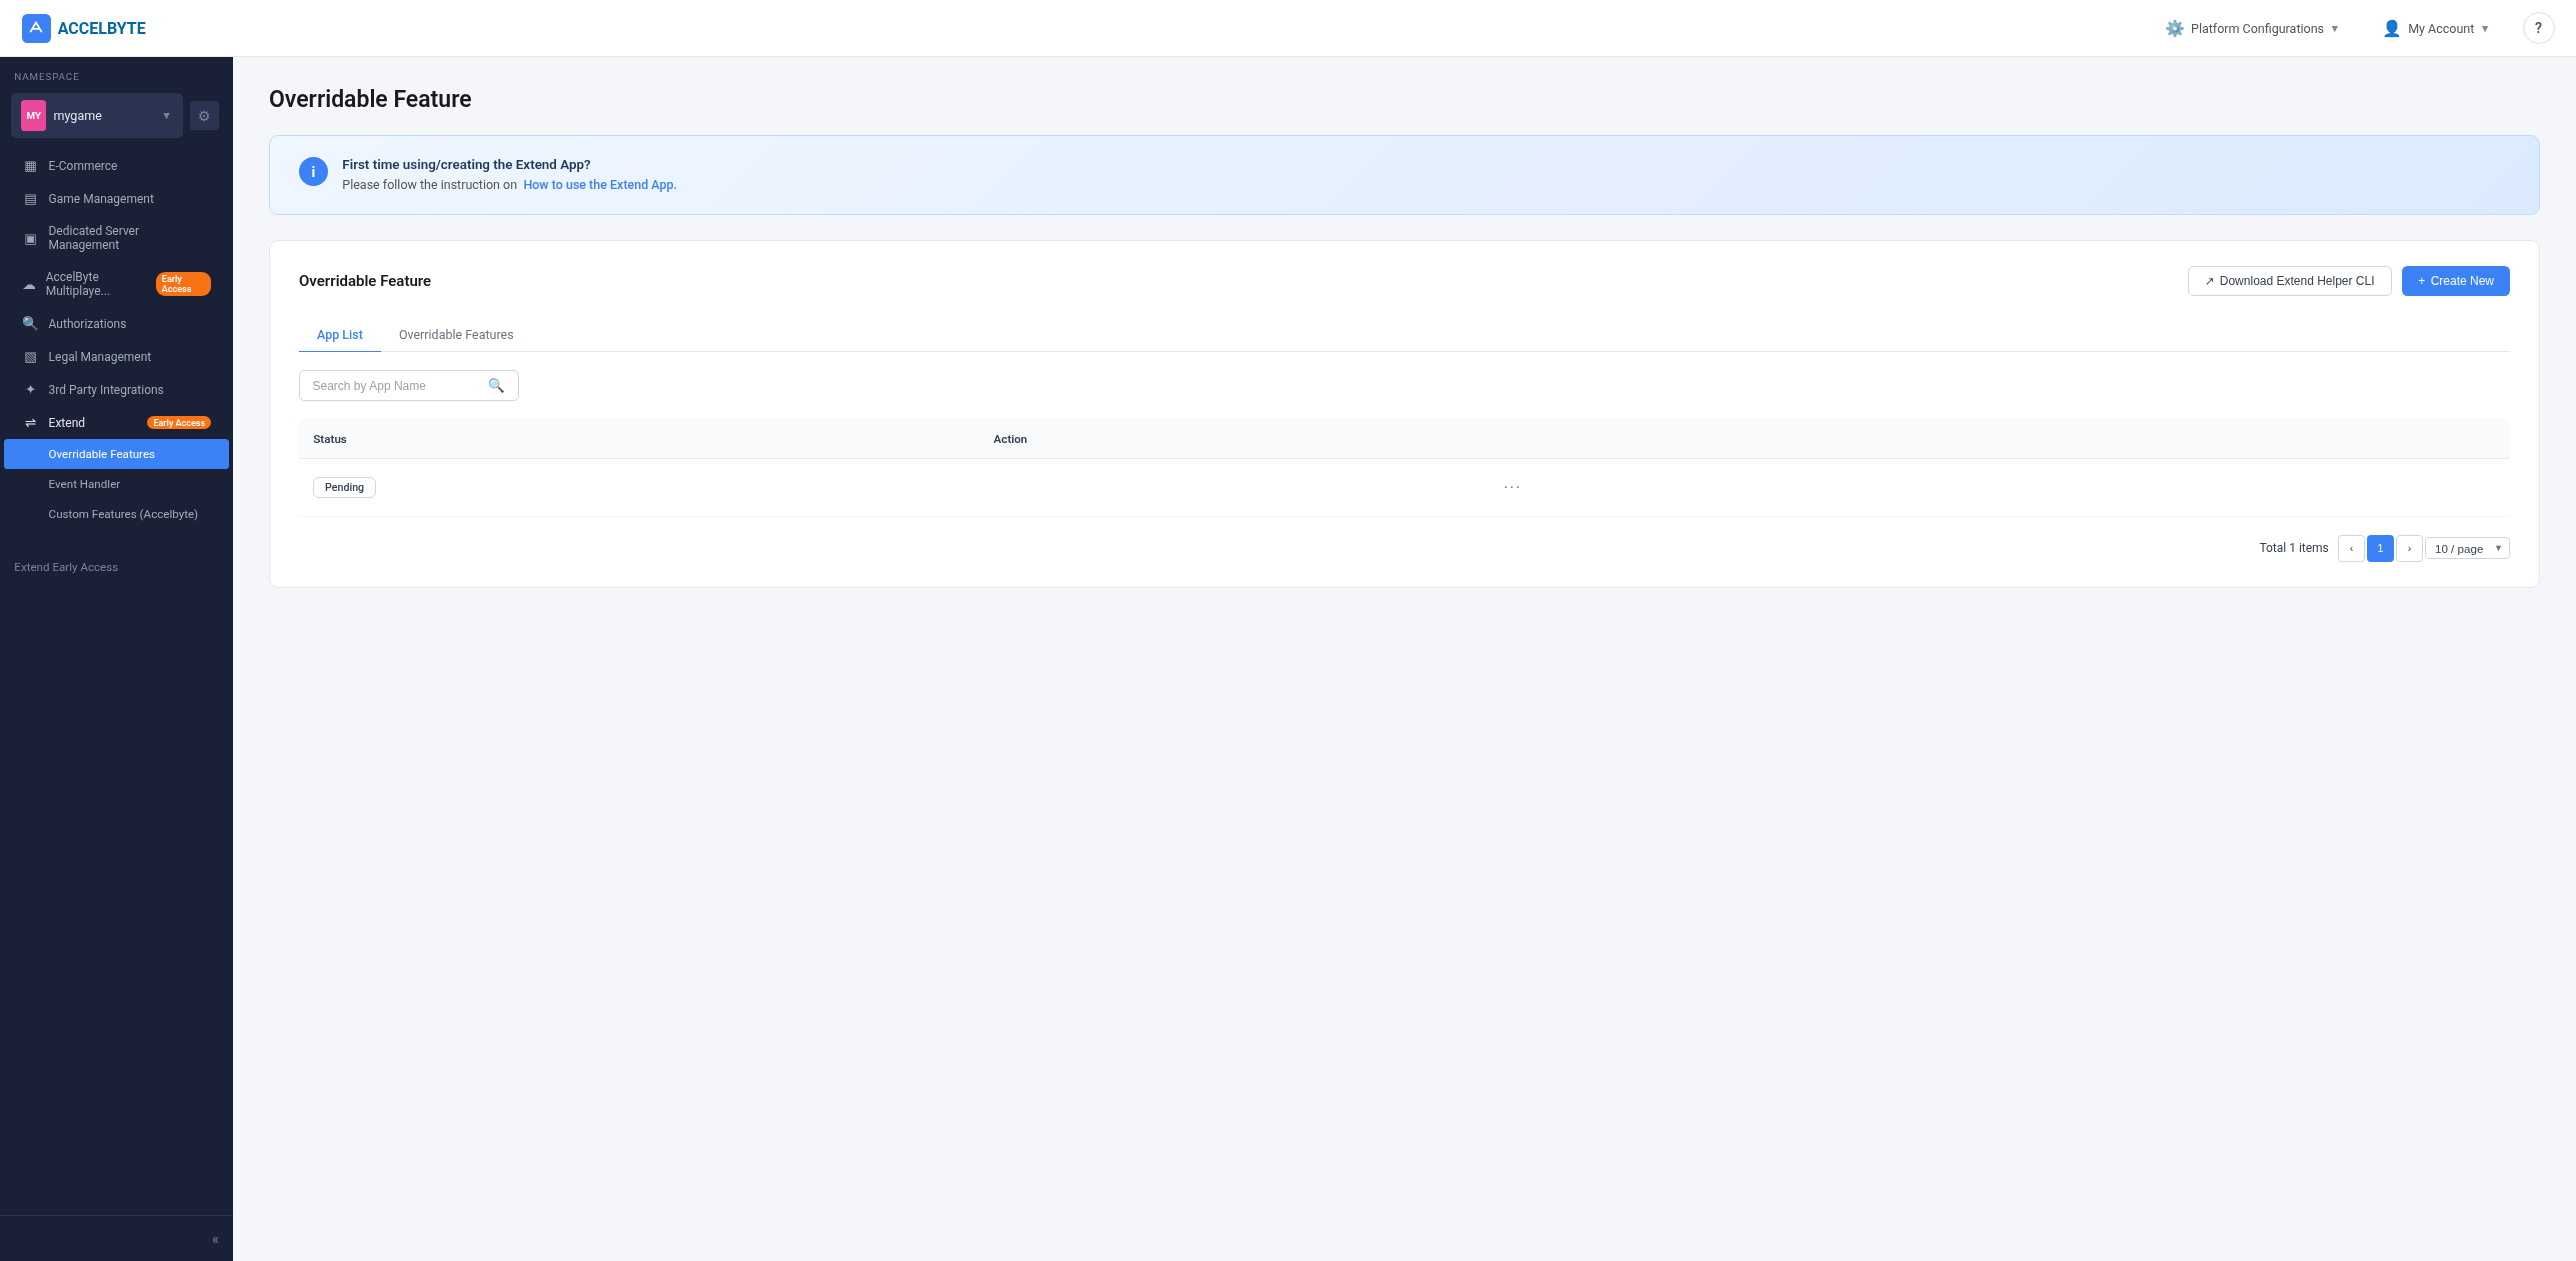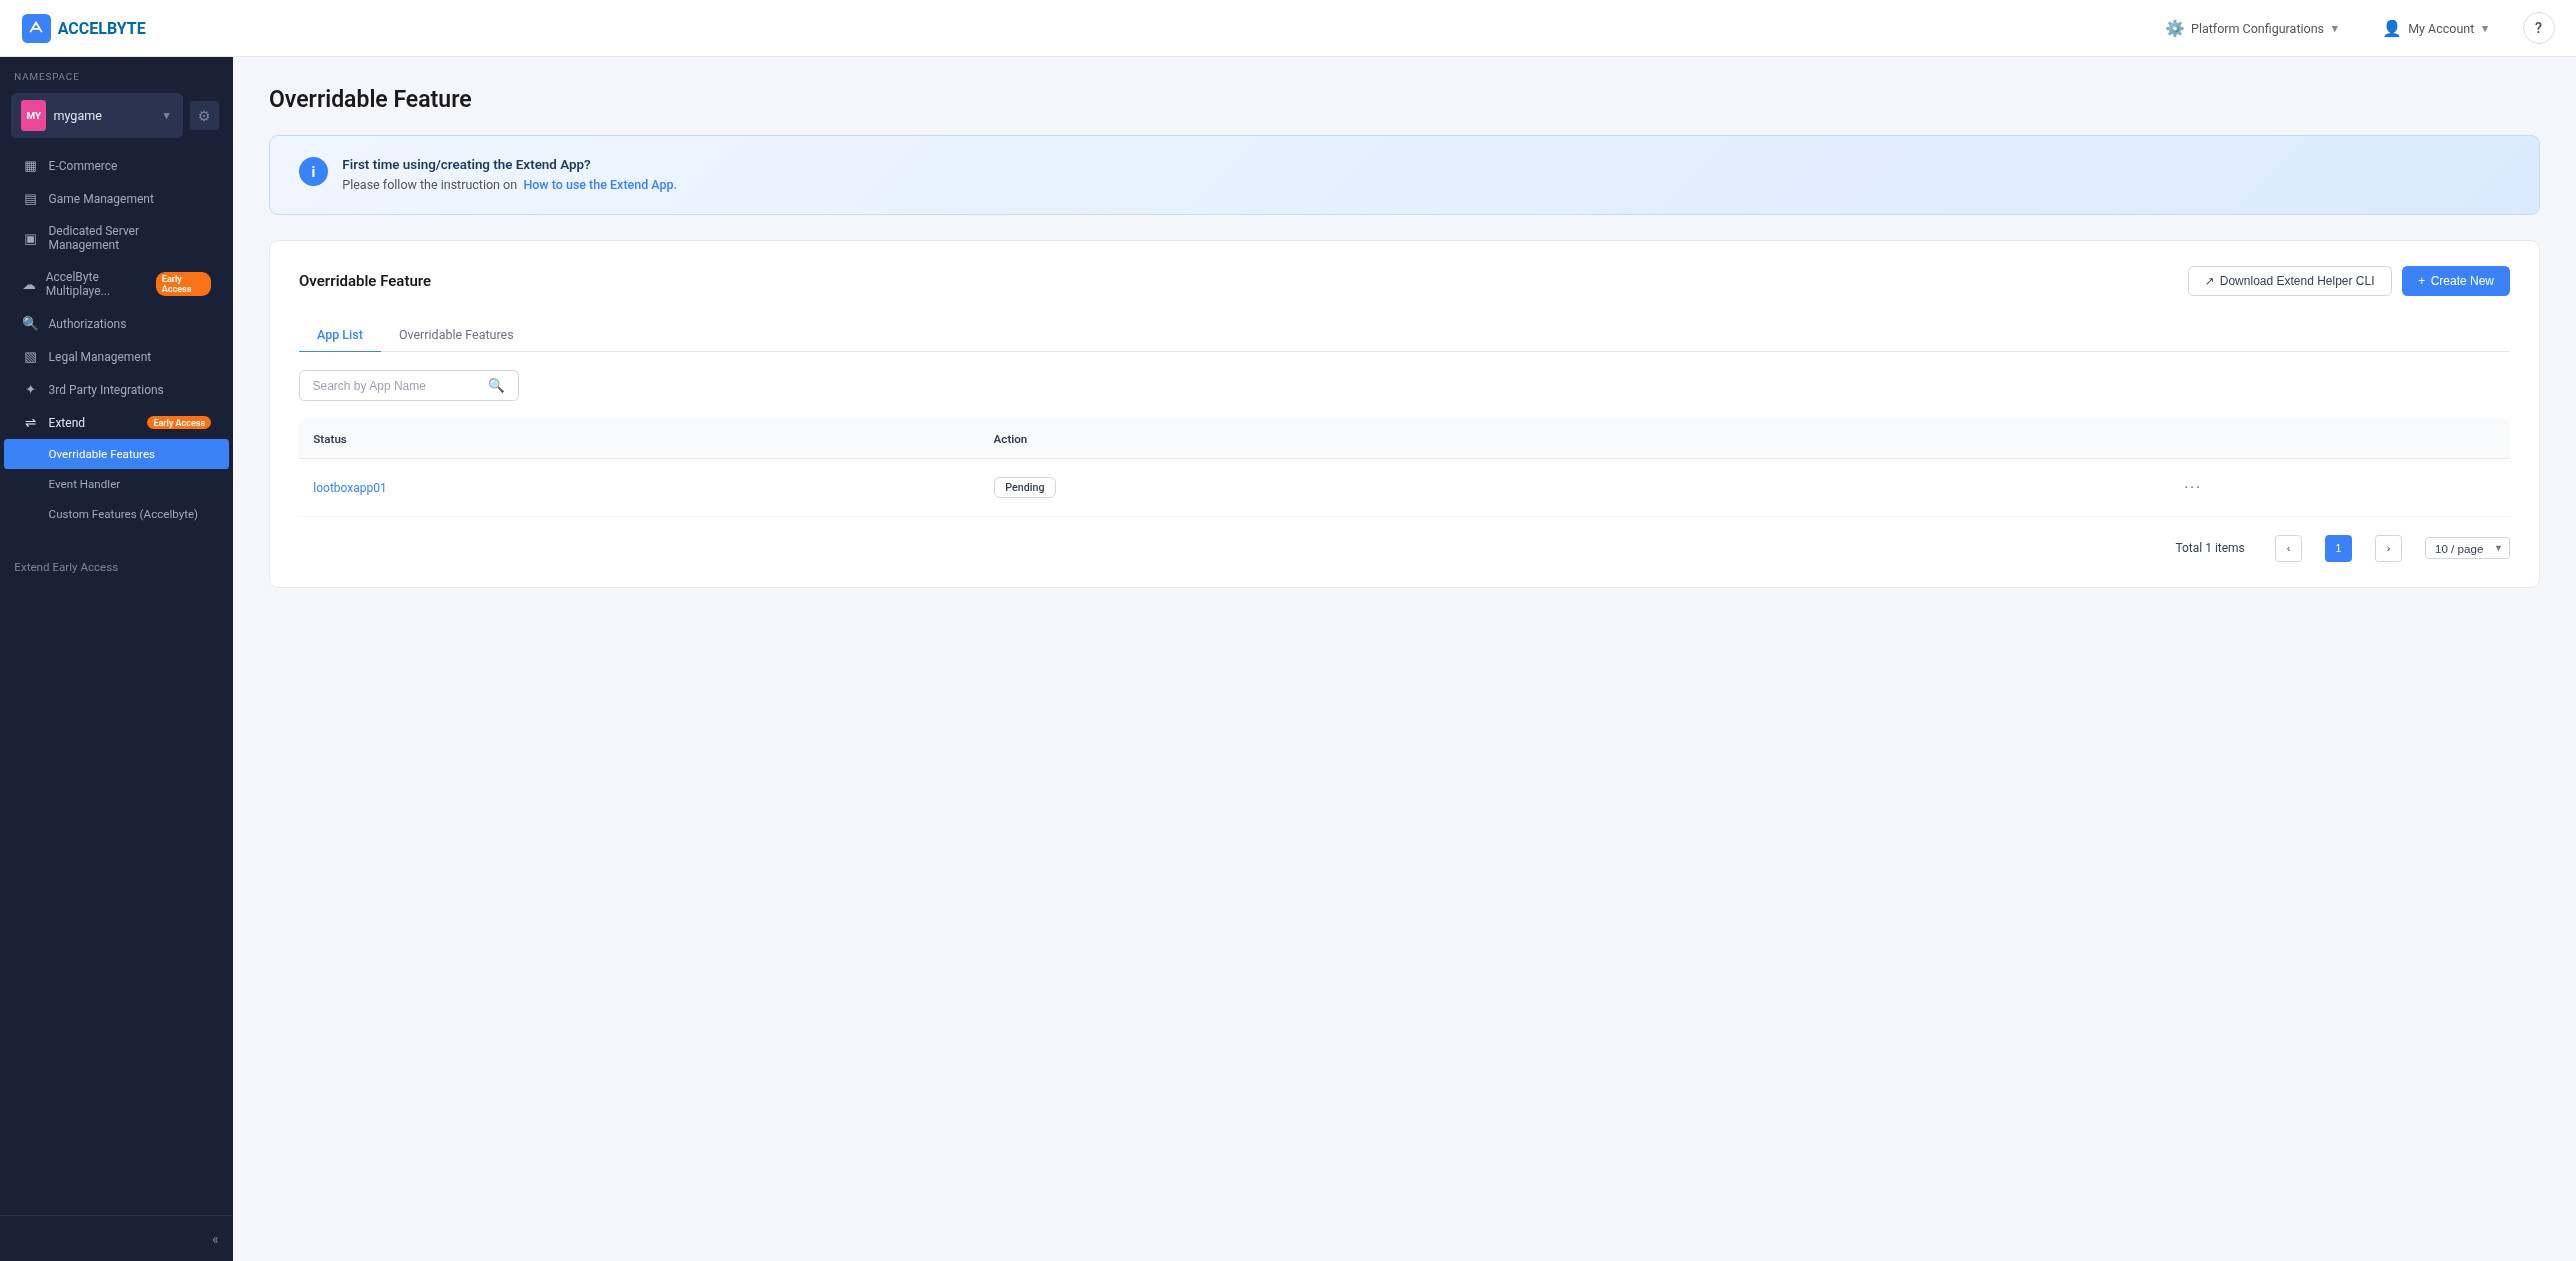--- a/index.html
+++ b/index.html
@@ -368,21 +368,21 @@
       font-size: 16px;
       cursor: pointer;
       letter-spacing: 1.8px;
     }
 
     
     .pagination {
       display: flex;
       align-items: center;
       justify-content: flex-end;
-      gap: 23px;
+      gap: 2px;
       padding-top: 18px;
       font-size: 12px;
       color: #374151;
     }
     .pagination-total { margin-right: 7.2px; }
     .pagination-btn {
       width: 27px;
       height: 27px;
       border: 0.9px solid #d1d5db;
       background: white;
@@ -561,23 +561,20 @@
         <input class="search-input" type="text" placeholder="Search by App Name" style="">
         <span class="search-icon">🔍</span>
       </div>
 
       <div class="table-header">
         <div class="table-header-cell">Status</div>
         <div class="table-header-cell">Action</div>
       </div>
 
       <div class="table-row">
-        <div class="table-cell">
-          <a class="table-link">lootboxapp01</a>
-        </div>
         <div class="table-cell">
           <span class="status-badge">Pending</span>
         </div>
         <div class="table-cell"></div>
         <div class="table-cell">
           <span class="action-dots">···</span>
         </div>
       </div>
 
       <div class="pagination">

